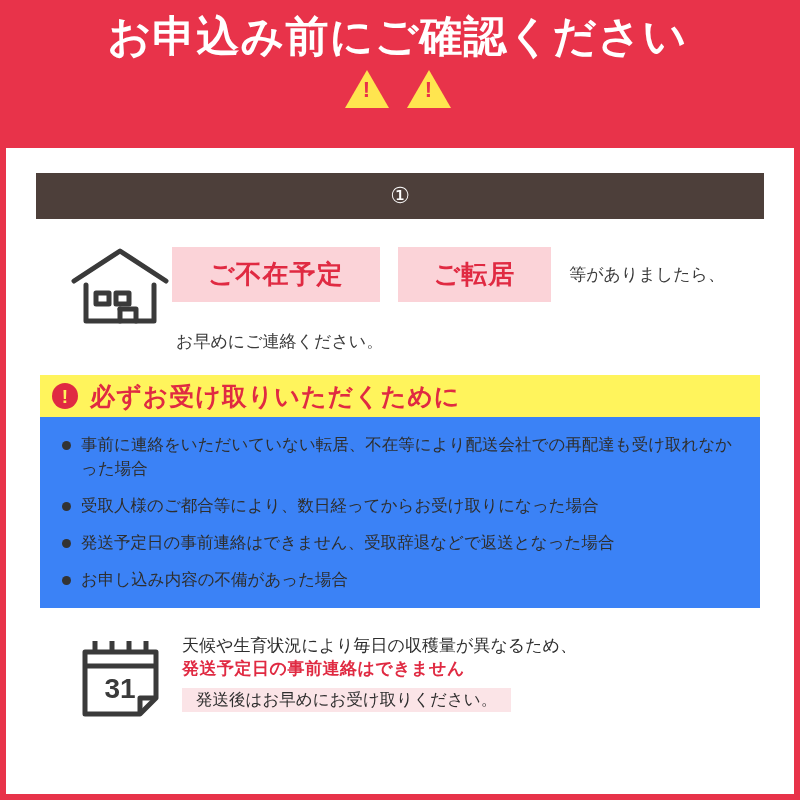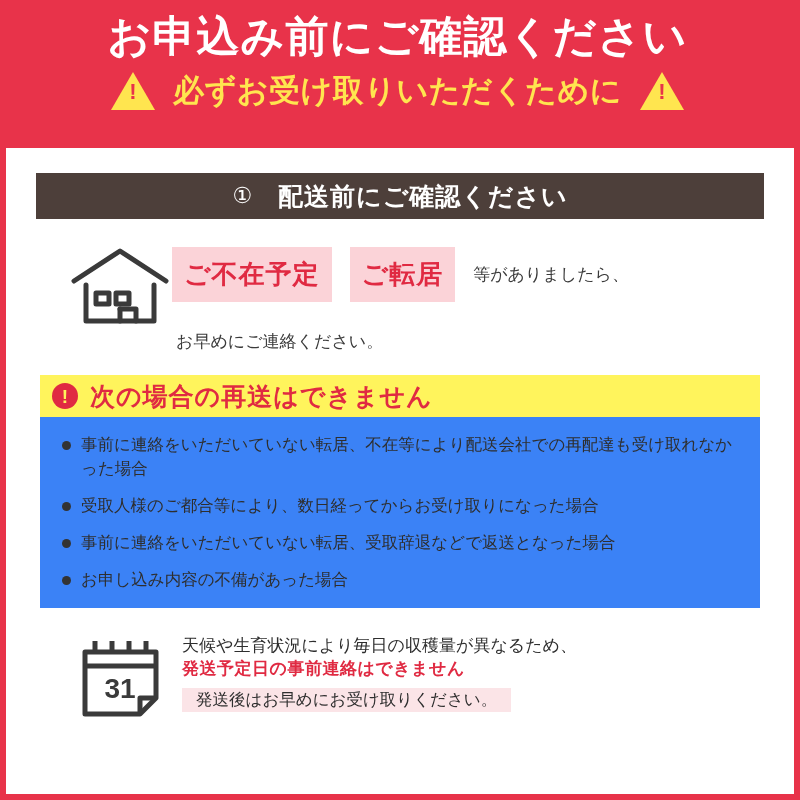--- a/index.html
+++ b/index.html
@@ -105,21 +105,21 @@
   .tag-row {
     display: flex;
     align-items: center;
     gap: 18px;
   }
   .pink-tag {
     background: #fbd3d8;
     color: #e02a42;
     font-size: 26px;
     font-weight: bold;
-    padding: 10px 12px;
+    padding: 10px 36px;
     letter-spacing: 1px;
     white-space: nowrap;
   }
   .tag-after {
     color: #3a3a3a;
     font-size: 17px;
     white-space: nowrap;
   }
   .house-line2 {
     color: #3a3a3a;
@@ -208,30 +208,28 @@
 </style>
 </head>
 <body>
 
 <div class="page">
 
   <div class="header">
     <div class="header-title">お申込み前にご確認ください</div>
     <div class="header-sub-row">
       <div class="warn-tri"></div>
-      <div class="header-sub">必ずお受け取りいただくために</div>
       <div class="warn-tri"></div>
     </div>
   </div>
 
   <div class="body-card">
 
     <div class="sec-bar">
       <span class="sec-num">①</span>
-      <span class="sec-bar-title">配送前にご確認ください</span>
     </div>
 
     <div class="house-row">
       <div class="house-icon">
         <svg width="104" height="84" viewBox="0 0 104 84">
           <g fill="none" stroke="#3a3a3a" stroke-width="5" stroke-linecap="round" stroke-linejoin="round">
             <path d="M6 36 L52 6 L98 36"></path>
             <path d="M18 40 L18 76 L86 76 L86 40"></path>
             <rect x="28" y="48" width="13" height="11"></rect>
             <rect x="48" y="48" width="13" height="11"></rect>
@@ -245,35 +243,35 @@
           <span class="pink-tag">ご不在予定</span>
           <span class="pink-tag">ご転居</span>
           <span class="tag-after">等がありましたら、</span>
         </div>
         <div class="house-line2">お早めにご連絡ください。</div>
       </div>
     </div>
 
     <div class="yellow-band">
       <span class="excl-circle">!</span>
-      <span class="yellow-band-text">次の場合の再送はできません</span>
+      <span class="yellow-band-text">必ずお受け取りいただくために</span>
     </div>
 
     <div class="gray-box">
       <div class="li">
         <span class="dot"></span>
         <span class="li-text">事前に連絡をいただいていない転居、不在等により配送会社での再配達も受け取れなかった場合</span>
       </div>
       <div class="li">
         <span class="dot"></span>
         <span class="li-text">受取人様のご都合等により、数日経ってからお受け取りになった場合</span>
       </div>
       <div class="li">
         <span class="dot"></span>
-        <span class="li-text">事前に連絡をいただいていない転居、受取辞退などで返送となった場合</span>
+        <span class="li-text">発送予定日の事前連絡はできません、受取辞退などで返送となった場合</span>
       </div>
       <div class="li">
         <span class="dot"></span>
         <span class="li-text">お申し込み内容の不備があった場合</span>
       </div>
     </div>
 
     <div class="cal-row">
       <div class="cal-icon">
         <svg width="92" height="92" viewBox="0 0 92 92">

